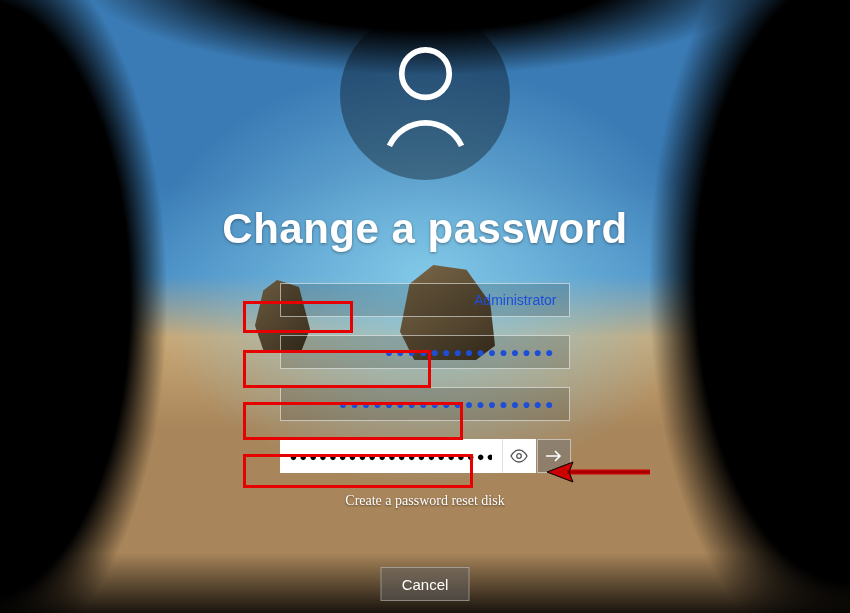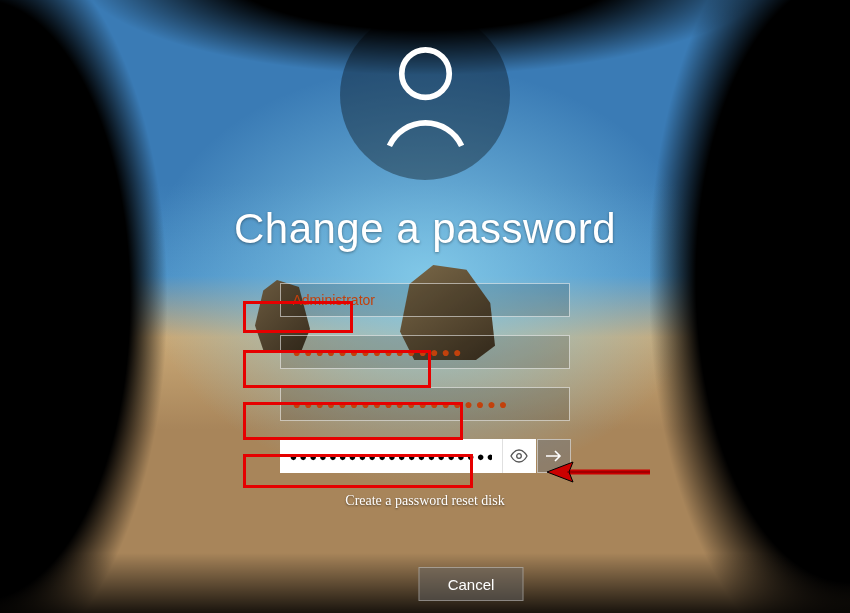--- a/index.html
+++ b/index.html
@@ -69,21 +69,21 @@
       border-radius: 50%;
       background: rgba(0,0,0,0.35);
       display: flex;
       align-items: center;
       justify-content: center;
     }
     .avatar-circle svg { width: 95px; height: 105px; }
     .title {
       margin-top: 25px;
       font-size: 42px;
-      font-weight: 400;
+      font-weight: 700;
       letter-spacing: 0.5px;
       text-shadow: 0 1px 3px rgba(0,0,0,0.4);
     }
     .form {
       margin-top: 30px;
       display: flex;
       flex-direction: column;
       gap: 18px;
       align-items: flex-start;
     }
@@ -91,24 +91,25 @@
       position: relative;
       width: 290px;
       height: 34px;
     }
     .row { display: flex; align-items: stretch; height: 34px; }
     .text-input, .pwd-input {
       width: 290px;
       height: 34px;
       border: 1px solid rgba(255,255,255,0.55);
       background: rgba(0,0,0,0.15);
-      color: #c2410c;
+      color: #1d4ed8;
       padding: 0 12px;
       font-size: 14px;
       outline: none;
+      text-align: right;
     }
     .pwd-input {
       letter-spacing: 3px;
       font-family: Verdana, sans-serif;
       font-size: 14px;
     }
     .pwd-input::placeholder { color: rgba(255,255,255,0.75); }
     .confirm-input {
       width: 222px;
       height: 34px;
@@ -162,28 +163,27 @@
       font-size: 14px;
       text-shadow: 0 1px 2px rgba(0,0,0,0.5);
       cursor: pointer;
       font-family: Liberation Serif, serif;
     }
     .cancel-btn {
       position: absolute;
       bottom: 12px;
       left: 50%;
       transform: translateX(-50%);
-      width: 105px;
+      width: 89px;
       height: 34px;
       background: rgba(100,100,100,0.5);
       border: 1px solid rgba(255,255,255,0.35);
       color: #fff;
       font-size: 15px;
       cursor: pointer;
-      margin-left: 46px;
     }
   </style>
 </head>
 <body>
 
 <div class="background"></div>
 <div class="cave-left"></div>
 <div class="cave-right"></div>
 <div class="cave-top"></div>
 <div class="cave-bottom"></div>

